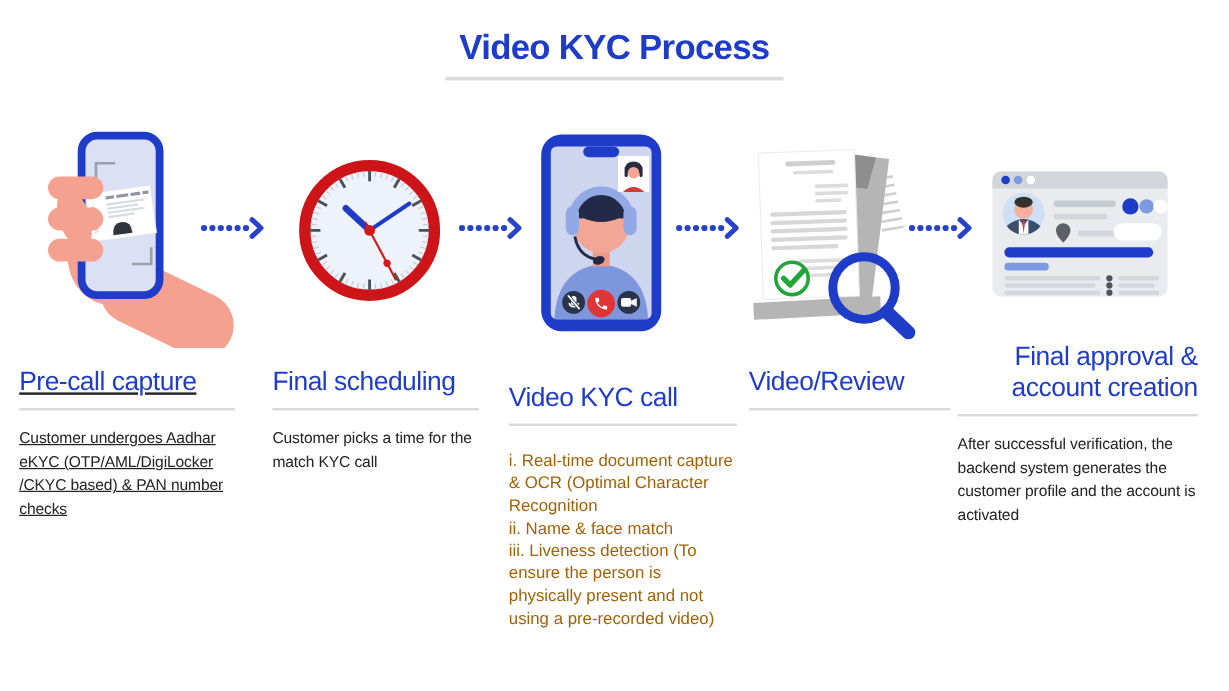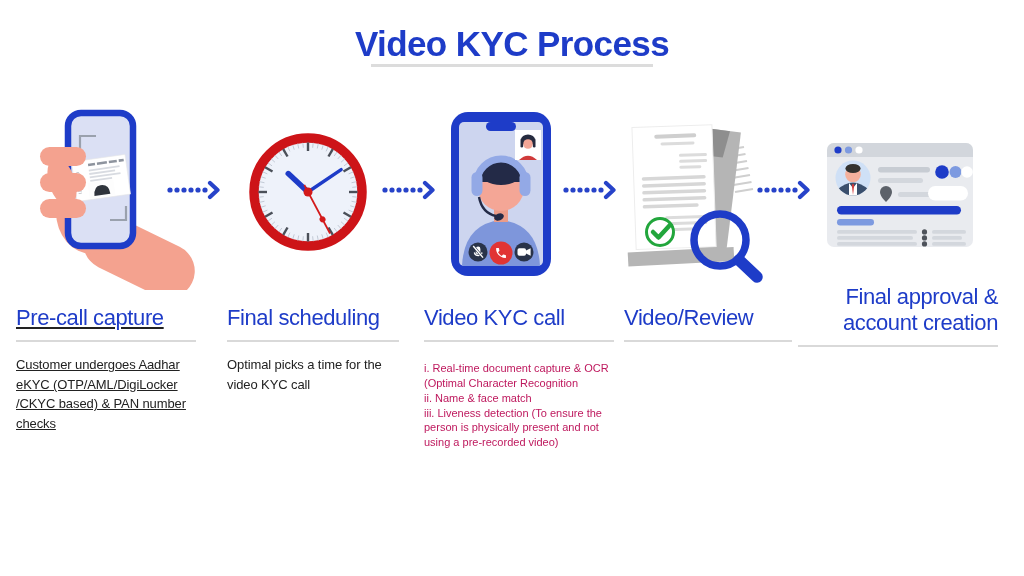--- a/index.html
+++ b/index.html
@@ -1,32 +1,32 @@
 <!DOCTYPE html>
 <html><head>
 <meta charset="utf-8">
 <style>
   html,body{margin:0;padding:0;background:#fff;}
   .canvas{position:relative;width:1024px;height:576px;background:#fff;overflow:hidden;
           font-family:"Liberation Sans",sans-serif;color:#222;}
   
   .title{position:absolute;top:24px;left:0;width:100%;text-align:center;margin:0;
-         font-size:35px;font-weight:bold;letter-spacing:-.6px;color:#1e3cc8;}
+         font-size:29px;font-weight:bold;letter-spacing:-.6px;color:#1e3cc8;}
   .title-rule{position:absolute;top:64px;left:50%;transform:translateX(-50%);
               width:282px;height:3px;background:#dcdcdc;}
   
   .step{position:absolute;top:305px;}
   .step h2{margin:0;font-size:22px;font-weight:500;letter-spacing:-.4px;color:#1e3cc8;line-height:1.18;}
   .rule{height:2.5px;background:#d9d9d9;margin-top:9px;}
   .body{margin:13px 0 0 0;font-size:13px;line-height:1.5;letter-spacing:-.1px;
         color:#222;white-space:pre-line;}
-  .details{margin:19px 0 0 0;font-size:11px;line-height:1.34;color:#be185d;white-space:pre-line;}
+  .details{margin:19px 0 0 0;font-size:14px;line-height:1.34;color:#a16207;white-space:pre-line;}
   #s1{left:16px;width:180px;text-decoration:underline;}
   #s2{left:227px;width:172px;}
-  #s3{left:424px;width:190px;}
+  #s3{left:424px;width:190px;margin-top:13px;}
   #s4{left:624px;width:168px;}
   #s5{left:798px;width:200px;top:284px;}
   #s5 h2{text-align:right;}
   
   .icon,.arrow{position:absolute;}
 </style>
 </head>
 <body>
 
 <div class="canvas">
@@ -309,34 +309,35 @@
 
   <div class="step" id="s1">
     <h2>Pre-call capture</h2>
     <div class="rule"></div>
     <p class="body">Customer undergoes Aadhar eKYC (OTP/AML/DigiLocker /CKYC based) &amp; PAN number checks</p>
   </div>
 
   <div class="step" id="s2">
     <h2>Final scheduling</h2>
     <div class="rule"></div>
-    <p class="body">Optimal picks a time for the video KYC call</p>
+    <p class="body">Customer picks a time for the match KYC call</p>
   </div>
 
   <div class="step" id="s3">
     <h2>Video KYC call</h2>
     <div class="rule"></div>
     <p class="details">i. Real-time document capture &amp; OCR (Optimal Character Recognition
 ii. Name &amp; face match
 iii. Liveness detection (To ensure the person is physically present and not using a pre-recorded video)</p>
   </div>
 
   <div class="step" id="s4">
     <h2>Video/Review</h2>
     <div class="rule"></div>
   </div>
 
   <div class="step" id="s5">
     <h2>Final approval &amp; account creation</h2>
     <div class="rule"></div>
+    <p class="body">After successful verification, the backend system generates the customer profile and the account is activated</p>
   </div>
 
 </div>
 
 </body></html>

